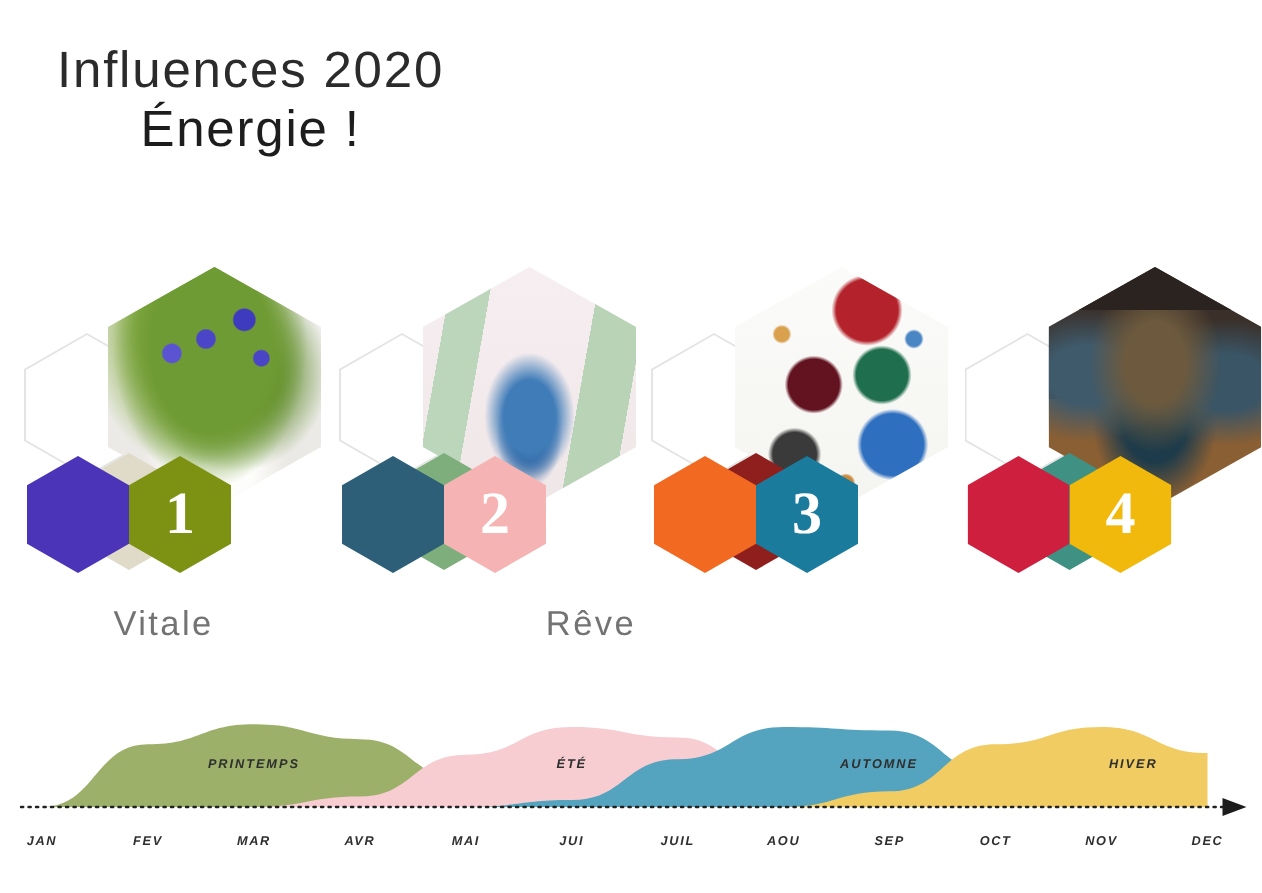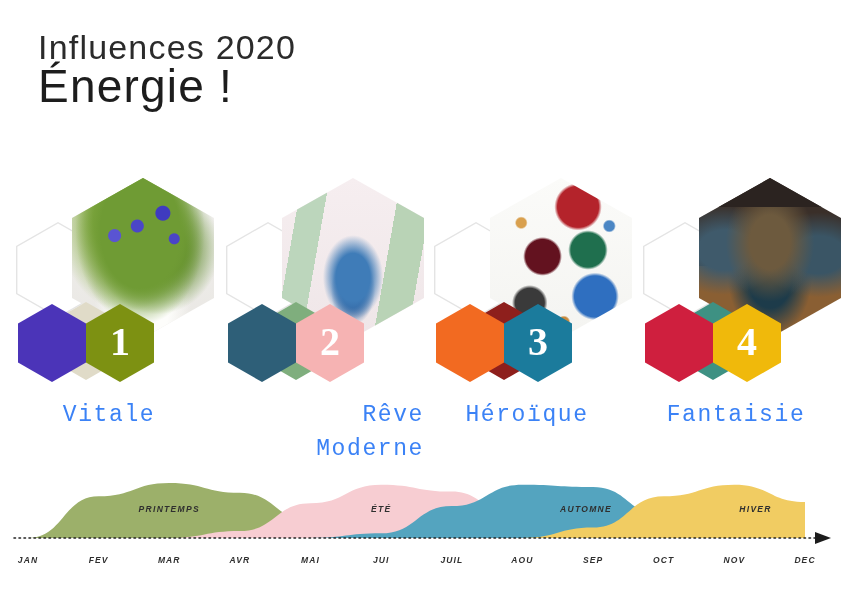--- a/index.html
+++ b/index.html
@@ -12,22 +12,22 @@
   #stage{position:relative;width:841px;height:595px;}
 
   
   .title-block{position:absolute;left:38px;top:28px;}
   .title-line1{
     font-size:34px;font-weight:300;color:#2b2b2b;
     letter-spacing:1.2px;line-height:38px;
     font-stretch:semi-expanded;
   }
   .title-line2{
-    font-size:46px;font-weight:400;color:#1d1d1d;
-    letter-spacing:1.2px;line-height:40px;
+    font-size:34px;font-weight:400;color:#1d1d1d;
+    letter-spacing:1.2px;line-height:40px;text-align:center;
   }
   .hex-outline{
     position:absolute;
     background:
       linear-gradient(#ffffff,#ffffff) padding-box;
     border:0;
   }
   .hex-outline::before{
     content:"";position:absolute;inset:0;
     clip-path:polygon(50% 0%,100% 25%,100% 75%,50% 100%,0% 75%,0% 25%);
@@ -56,22 +56,22 @@
   }
   .sw.num span{
     font-family:"Liberation Serif", serif;
     font-size:40px;font-weight:700;color:#ffffff;
     line-height:1;transform:translateY(-1px);
   }
 
   
   .caption{
     position:absolute;width:210px;text-align:center;
-    font-size:23px;font-weight:300;color:#3b82f6;
-    letter-spacing:1.6px;line-height:34px;font-family:Liberation Mono, monospace;
+    font-size:23px;font-weight:300;color:#737373;
+    letter-spacing:1.6px;line-height:34px;
   }
 
   
   #timeline{position:absolute;left:0;top:470px;width:841px;height:125px;font-style:italic;}
 </style>
 </head>
 <body>
 
 <div id="stage">
 
@@ -93,41 +93,38 @@
       </div>
       <div class="hex-outline" style="left: 226px; top: 222px; width: 84px; height: 96px;"></div>
       <div class="photo-hex" title="blue-and-green-textured-glass-vessels" style="left: 282px; top: 178px; width: 142px; height: 160px; background-image: radial-gradient(at 50% 62%, rgb(63, 124, 184) 0px, rgb(63, 124, 184) 17%, transparent 30%), radial-gradient(at 50% 70%, rgb(47, 95, 155) 0px, rgb(47, 95, 155) 11%, transparent 22%), radial-gradient(circle at 50% 72%, rgb(142, 47, 107) 0px, rgb(142, 47, 107) 5px, transparent 6px), linear-gradient(100deg, transparent 0px, transparent 12%, rgb(188, 214, 188) 12%, rgb(188, 214, 188) 28%, transparent 28%), linear-gradient(100deg, transparent 0px, transparent 70%, rgb(185, 211, 182) 70%, rgb(185, 211, 182) 90%, transparent 90%), linear-gradient(rgb(246, 238, 240), rgb(239, 230, 232));"></div>
       <div class="sw" style="left: 228px; top: 304px; background: rgb(46, 95, 120); z-index: 3;"></div>
       <div class="sw" style="left: 262px; top: 302px; background: rgb(127, 174, 125); z-index: 2;"></div>
       <div class="sw num" style="left: 296px; top: 304px; background: rgb(246, 179, 179); z-index: 3;">
         <span>2</span>
       </div>
       <div class="caption" style="left: 214px; top: 398px; text-align: right;">
         <div>Rêve</div>
-        <div>Moderne</div>
       </div>
       <div class="hex-outline" style="left: 434px; top: 222px; width: 84px; height: 96px;"></div>
       <div class="photo-hex" title="decorative-patterned-ceramic-plates" style="left: 490px; top: 178px; width: 142px; height: 160px; background-image: radial-gradient(circle at 62% 18%, rgb(180, 35, 43) 0px, rgb(180, 35, 43) 13%, transparent 15%), radial-gradient(circle at 37% 49%, rgb(99, 18, 31) 0px, rgb(99, 18, 31) 14%, transparent 16%), radial-gradient(circle at 69% 45%, rgb(31, 111, 78) 0px, rgb(31, 111, 78) 13%, transparent 15%), radial-gradient(circle at 74% 74%, rgb(47, 111, 192) 0px, rgb(47, 111, 192) 13%, transparent 15%), radial-gradient(circle at 28% 78%, rgb(58, 58, 58) 0px, rgb(58, 58, 58) 9%, transparent 11%), radial-gradient(circle at 22% 28%, rgb(217, 160, 78) 0px, rgb(217, 160, 78) 3%, transparent 4%), radial-gradient(circle at 84% 30%, rgb(75, 134, 196) 0px, rgb(75, 134, 196) 3%, transparent 4%), radial-gradient(circle at 52% 90%, rgb(201, 138, 62) 0px, rgb(201, 138, 62) 3%, transparent 4%), linear-gradient(rgb(251, 251, 249), rgb(244, 244, 241));"></div>
       <div class="sw" style="left: 436px; top: 304px; background: rgb(242, 106, 33); z-index: 3;"></div>
       <div class="sw" style="left: 470px; top: 302px; background: rgb(142, 31, 28); z-index: 2;"></div>
       <div class="sw num" style="left: 504px; top: 304px; background: rgb(27, 123, 156); z-index: 3;">
         <span>3</span>
       </div>
       <div class="caption" style="left: 422px; top: 398px;">
-        <div>Héroïque</div>
       </div>
       <div class="hex-outline" style="left: 643px; top: 222px; width: 84px; height: 96px;"></div>
       <div class="photo-hex" title="dark-wood-beamed-interior-with-bar" style="left: 699px; top: 178px; width: 142px; height: 160px; background-image: linear-gradient(rgb(43, 35, 32) 0px, rgb(43, 35, 32) 18%, transparent 18%), radial-gradient(at 50% 40%, rgb(109, 90, 62) 0px, rgb(109, 90, 62) 20%, transparent 44%), radial-gradient(at 18% 45%, rgb(63, 90, 107) 0px, rgb(63, 90, 107) 16%, transparent 36%), radial-gradient(at 84% 48%, rgb(58, 85, 101) 0px, rgb(58, 85, 101) 16%, transparent 36%), radial-gradient(at 50% 62%, rgb(29, 59, 74) 0px, rgb(29, 59, 74) 22%, transparent 42%), linear-gradient(rgb(58, 47, 41) 0px, rgb(58, 47, 41) 55%, rgb(138, 95, 51) 55%, rgb(138, 95, 51) 100%);"></div>
       <div class="sw" style="left: 645px; top: 304px; background: rgb(207, 31, 62); z-index: 3;"></div>
       <div class="sw" style="left: 679px; top: 302px; background: rgb(62, 145, 131); z-index: 2;"></div>
       <div class="sw num" style="left: 713px; top: 304px; background: rgb(240, 185, 11); z-index: 3;">
         <span>4</span>
       </div>
       <div class="caption" style="left: 631px; top: 398px;">
-        <div>Fantaisie</div>
       </div>
     </div>
 
   <div id="timeline">
     <svg id="tl-svg" width="841" height="125">
         <g style="mix-blend-mode:multiply">
           <path d="M 28 68 C 63.31818181818182 68 63.31818181818182 26.240000000000002 98.63636363636364 26.240000000000002 C 133.95454545454547 26.240000000000002 133.95454545454547 12.900000000000006 169.27272727272728 12.900000000000006 C 204.5909090909091 12.900000000000006 204.5909090909091 22.759999999999998 239.9090909090909 22.759999999999998 C 275.22727272727275 22.759999999999998 275.22727272727275 50.6 310.54545454545456 50.6 C 345.8636363636364 50.6 345.8636363636364 68 381.1818181818182 68 L 381.1818181818182 68 Z" fill="#9cb06a"></path>
           <path d="M 169.27272727272728 68 C 204.5909090909091 68 204.5909090909091 61.04 239.9090909090909 61.04 C 275.22727272727275 61.04 275.22727272727275 33.2 310.54545454545456 33.2 C 345.8636363636364 33.2 345.8636363636364 14.64 381.1818181818182 14.64 C 416.5 14.64 416.5 21.599999999999994 451.8181818181818 21.599999999999994 C 487.1363636363636 21.599999999999994 487.1363636363636 53.5 522.4545454545455 53.5 C 557.7727272727273 53.5 557.7727272727273 68 593.0909090909091 68 L 593.0909090909091 68 Z" fill="#f7cdd2"></path>
           <path d="M 310.54545454545456 68 C 345.8636363636364 68 345.8636363636364 63.36 381.1818181818182 63.36 C 416.5 63.36 416.5 36.099999999999994 451.8181818181818 36.099999999999994 C 487.1363636363636 36.099999999999994 487.1363636363636 14.64 522.4545454545455 14.64 C 557.7727272727273 14.64 557.7727272727273 16.96 593.0909090909091 16.96 C 628.409090909091 16.96 628.409090909091 45.96 663.7272727272727 45.96 C 699.0454545454545 45.96 699.0454545454545 68 734.3636363636364 68 L 734.3636363636364 68 Z" fill="#54a4bf"></path>
           <path d="M 522.4545454545455 68 C 557.7727272727273 68 557.7727272727273 57.56 593.0909090909091 57.56 C 628.409090909091 57.56 628.409090909091 26.240000000000002 663.7272727272727 26.240000000000002 C 699.0454545454545 26.240000000000002 699.0454545454545 14.64 734.3636363636364 14.64 C 769.6818181818182 14.64 769.6818181818182 32.04 805 32.04 L 805 68 Z" fill="#f1cc62"></path>

